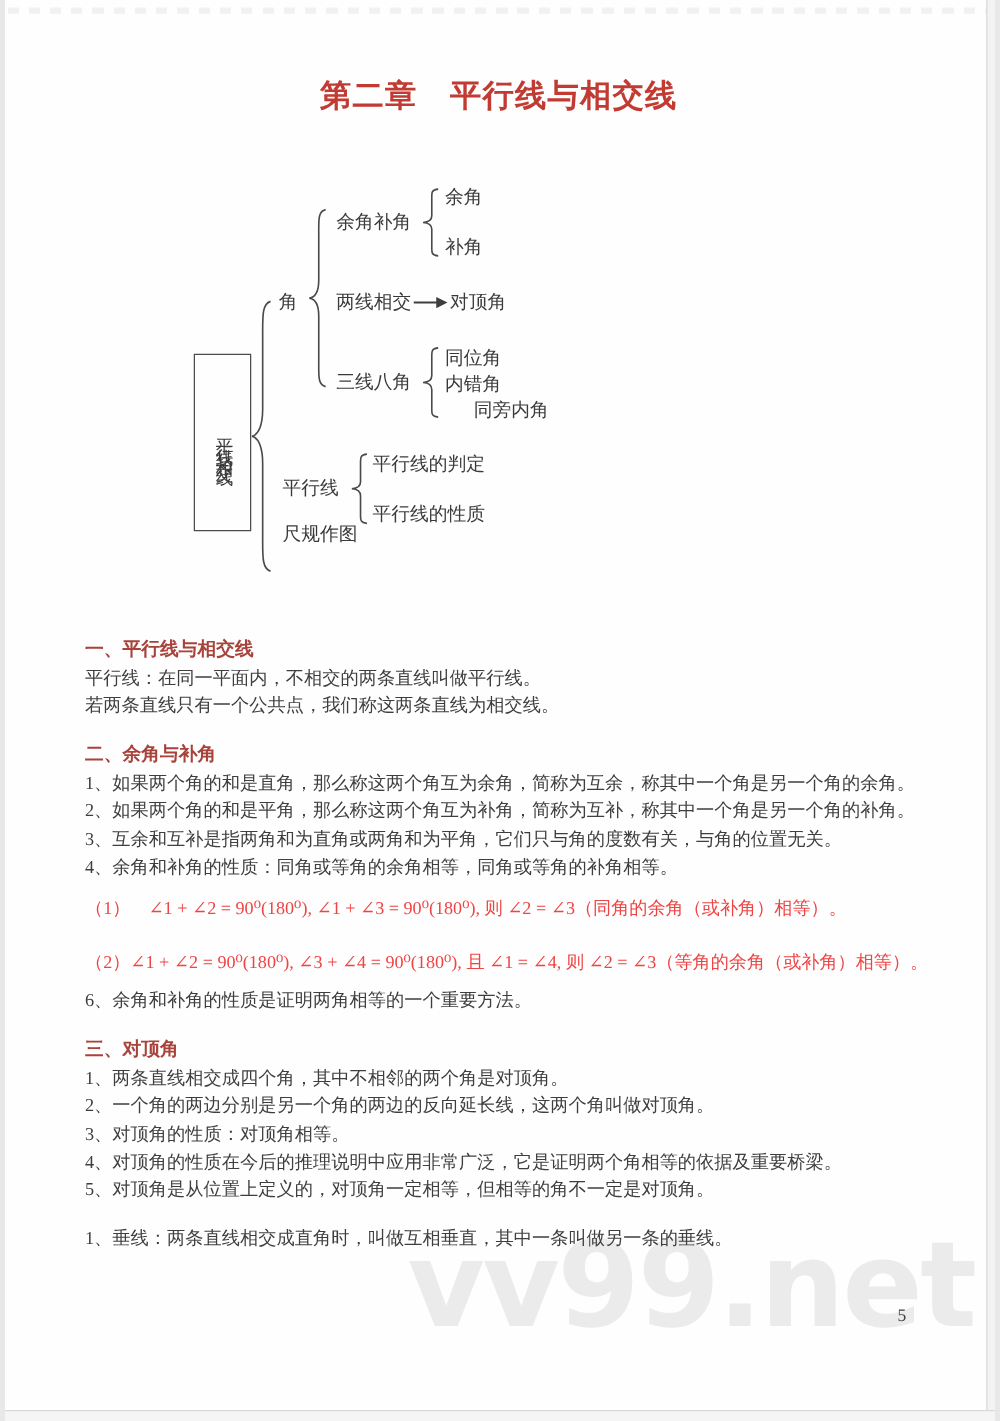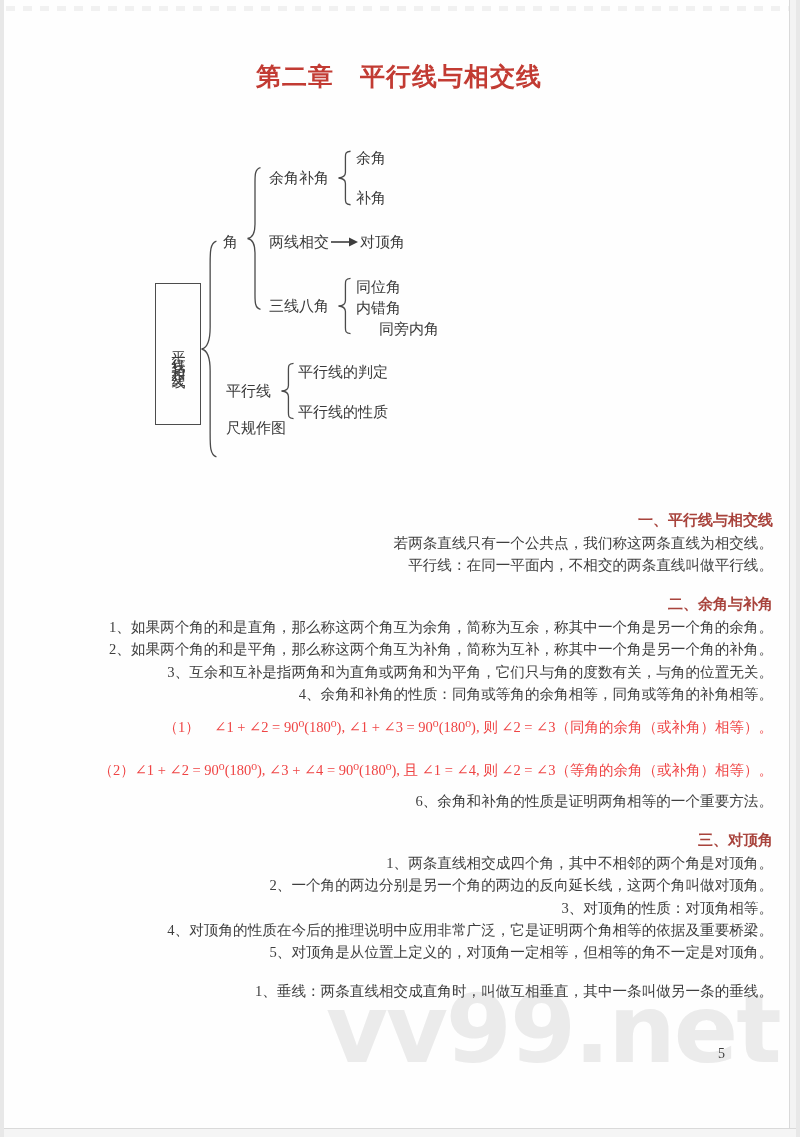--- a/index.html
+++ b/index.html
@@ -33,21 +33,21 @@
   }
   .root-box span {
     writing-mode:vertical-rl; text-orientation:upright;
     font-size:14px; letter-spacing:4px; color:#3a3a3a;
   }
   .dl { position:absolute; font-size:15px; line-height:17px; color:#3a3a3a; white-space:nowrap; }
   .brace { position:absolute; overflow:visible; }
   .brace path { stroke:#4a4a4a; stroke-width:1.3; fill:none; vector-effect:non-scaling-stroke; }
   .arrow { position:absolute; overflow:visible; }
   
-  .content { position:absolute; left:64px; top:509px; width:705px; z-index:2;text-align:right; }
+  .content { position:absolute; left:64px; top:509px; width:705px; z-index:2; }
   .content section { margin:0 0 16px 0; }
   .content h2 {
     margin:0 0 1px 0; font-size:15px; line-height:22px;
     font-weight:bold; color:#a8433c;
   }
   .content p {
     margin:0; font-size:14.6px; line-height:22.4px; color:#3e3e3e; white-space:nowrap;
   }
   .content p.formula {
     font-size:14.5px; line-height:26px; color:#ef4444;
@@ -119,22 +119,22 @@
     <span class="dl" style="left:222px; top:383px;">平行线</span>
     <span class="dl" style="left:294px; top:364px;">平行线的判定</span>
     <span class="dl" style="left:294px; top:404px;">平行线的性质</span>
     <span class="dl" style="left:222px; top:420px;">尺规作图</span>
   </div>
 
   <div class="content">
 
     <section>
       <h2>一、平行线与相交线</h2>
+      <p>平行线：在同一平面内，不相交的两条直线叫做平行线。</p>
       <p>若两条直线只有一个公共点，我们称这两条直线为相交线。</p>
-      <p>平行线：在同一平面内，不相交的两条直线叫做平行线。</p>
     </section>
 
     <section>
       <h2>二、余角与补角</h2>
       <p>1、如果两个角的和是直角，那么称这两个角互为余角，简称为互余，称其中一个角是另一个角的余角。</p>
       <p>2、如果两个角的和是平角，那么称这两个角互为补角，简称为互补，称其中一个角是另一个角的补角。</p>
       <p>3、互余和互补是指两角和为直角或两角和为平角，它们只与角的度数有关，与角的位置无关。</p>
       <p>4、余角和补角的性质：同角或等角的余角相等，同角或等角的补角相等。</p>
       <p class="formula f1">（1）　∠1 + ∠2 = 90⁰(180⁰), ∠1 + ∠3 = 90⁰(180⁰), 则 ∠2 = ∠3（同角的余角（或补角）相等）。</p>
       <p class="formula f2">（2）∠1 + ∠2 = 90⁰(180⁰), ∠3 + ∠4 = 90⁰(180⁰), 且 ∠1 = ∠4, 则 ∠2 = ∠3（等角的余角（或补角）相等）。</p>

